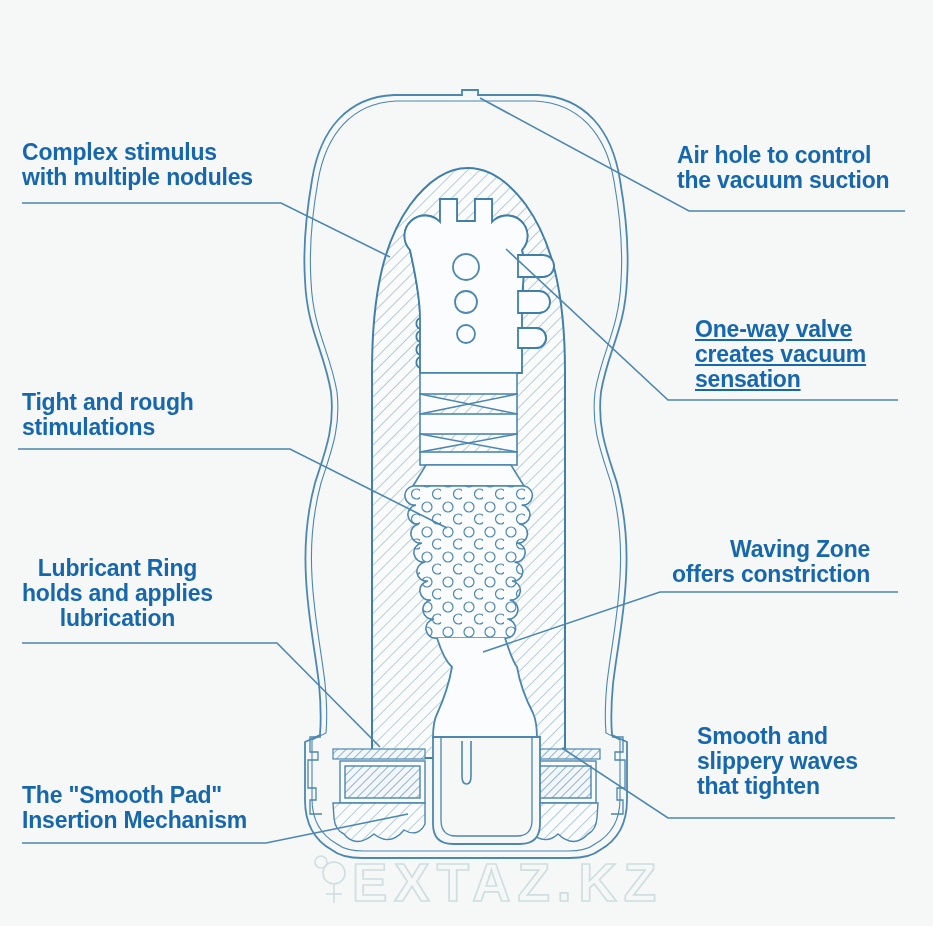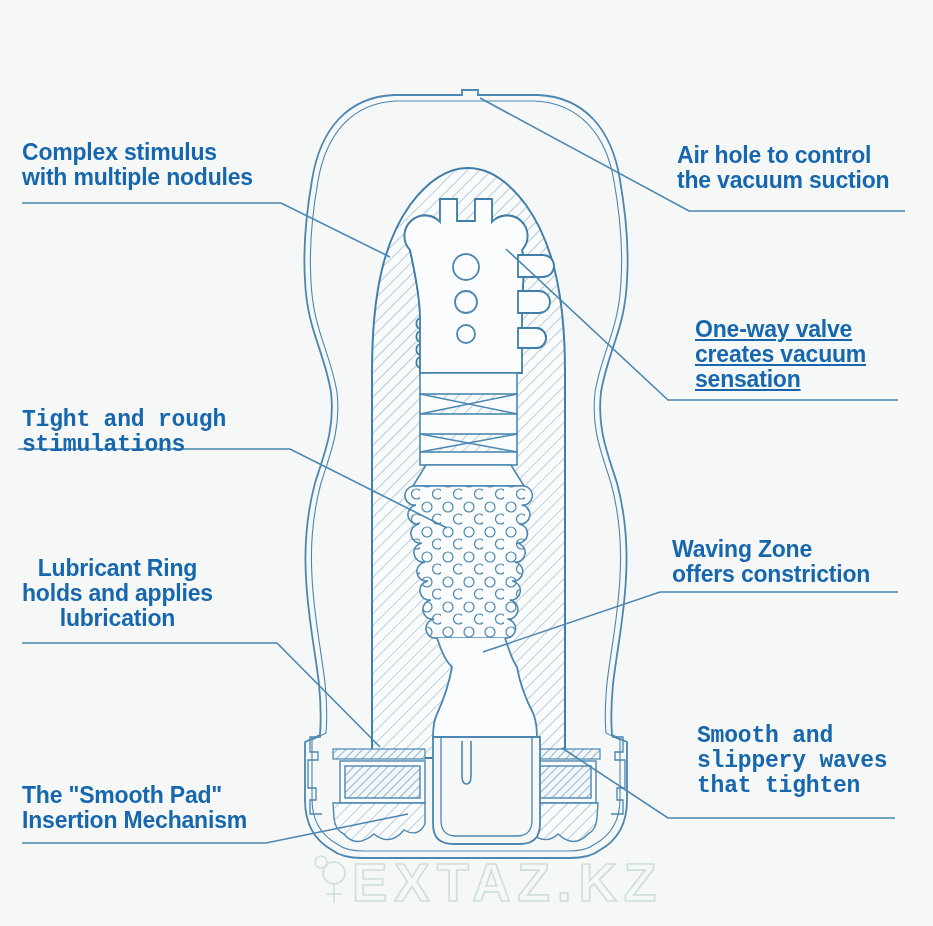--- a/index.html
+++ b/index.html
@@ -207,26 +207,26 @@
     </g>
   </svg>
 
   <div class="lbl" style="left:22px;  top:140px;">Complex stimulus
 with multiple nodules</div>
   <div class="lbl" style="left:677px; top:143px;">Air hole to control
 the vacuum suction</div>
   <div class="lbl" style="left:695px; top:317px;text-decoration:underline;">One-way valve
 creates vacuum
 sensation</div>
-  <div class="lbl" style="left:22px;  top:408px;font-family:Liberation Mono, monospace;">Tight and rough
+  <div class="lbl" style="left:22px;  top:390px;">Tight and rough
 stimulations</div>
   <div class="lbl" style="left:22px;  top:556px;text-align:center;">Lubricant Ring
 holds and applies
 lubrication</div>
-  <div class="lbl" style="left:672px; top:537px;">Waving Zone
+  <div class="lbl" style="left:672px; top:537px;text-align:right;">Waving Zone
 offers constriction</div>
   <div class="lbl" style="left:22px;  top:783px;">The "Smooth Pad"
 Insertion Mechanism</div>
-  <div class="lbl" style="left:697px; top:724px;font-family:Liberation Mono, monospace;">Smooth and
+  <div class="lbl" style="left:697px; top:724px;">Smooth and
 slippery waves
 that tighten</div>
 
 </div>
 
 </body></html>

